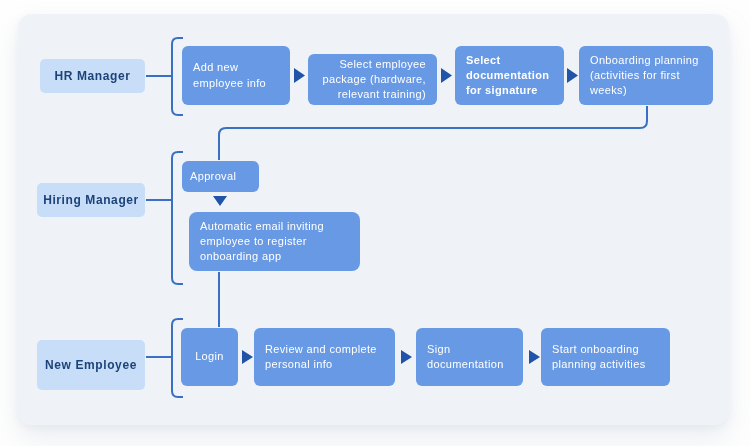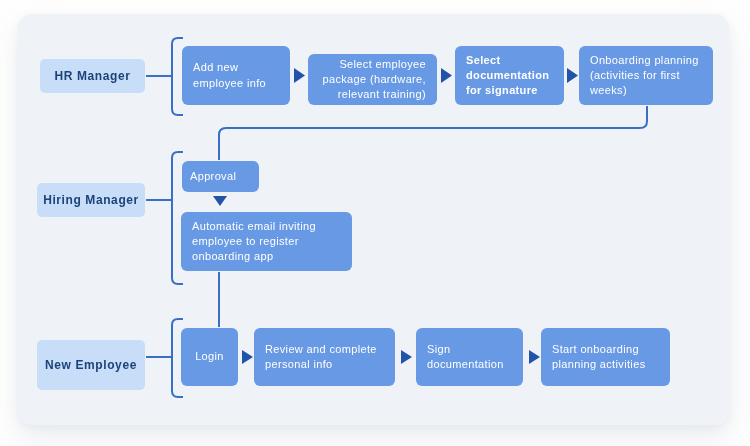--- a/index.html
+++ b/index.html
@@ -25,21 +25,21 @@
     position:absolute;display:flex;align-items:center;justify-content:center;box-sizing:border-box;
     background:var(--label-fill,#C8DDF8);color:var(--label-text,#1C4379);
     border-radius:5px;font-size:12px;font-weight:700;letter-spacing:.6px;
   }
   
   .n-add{left:182px;top:46px;width:108px;height:59px;}
   .n-package{left:308px;top:54px;width:129px;height:51px;text-align:right;}
   .n-doc{left:455px;top:46px;width:109px;height:59px;font-weight:bold;}
   .n-onboard{left:579px;top:46px;width:134px;height:59px;}
   .n-approval{left:182px;top:161px;width:77px;height:31px;padding-left:8px;}
-  .n-email{left:181px;top:212px;width:171px;height:59px;}
+  .n-email{left:189px;top:212px;width:171px;height:59px;border-radius:8px;}
   .n-login{left:181px;top:328px;width:57px;height:58px;justify-content:center;padding:0 5px;}
   .n-review{left:254px;top:328px;width:141px;height:58px;}
   .n-sign{left:416px;top:328px;width:107px;height:58px;}
   .n-start{left:541px;top:328px;width:129px;height:58px;}
   
   .l-hr{left:40px;top:59px;width:105px;height:34px;}
   .l-hiring{left:37px;top:183px;width:108px;height:34px;}
   .l-new{left:37px;top:340px;width:108px;height:50px;}
 </style>
 </head>

